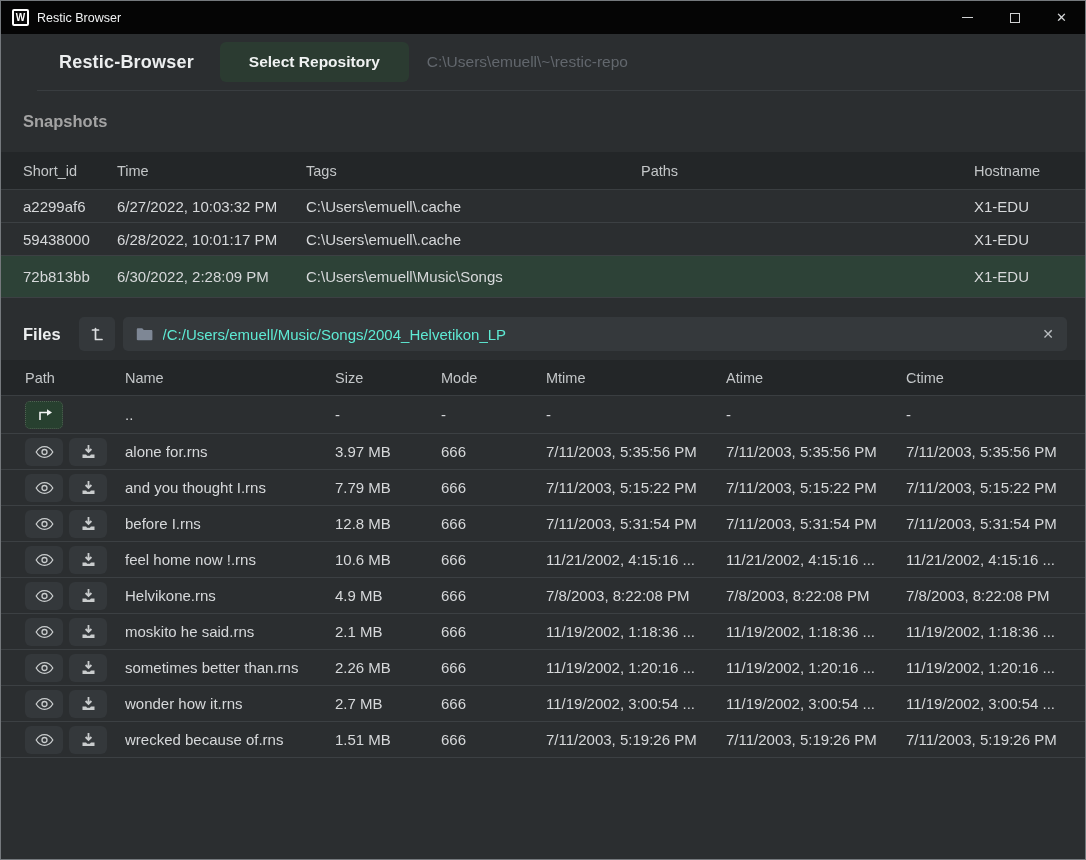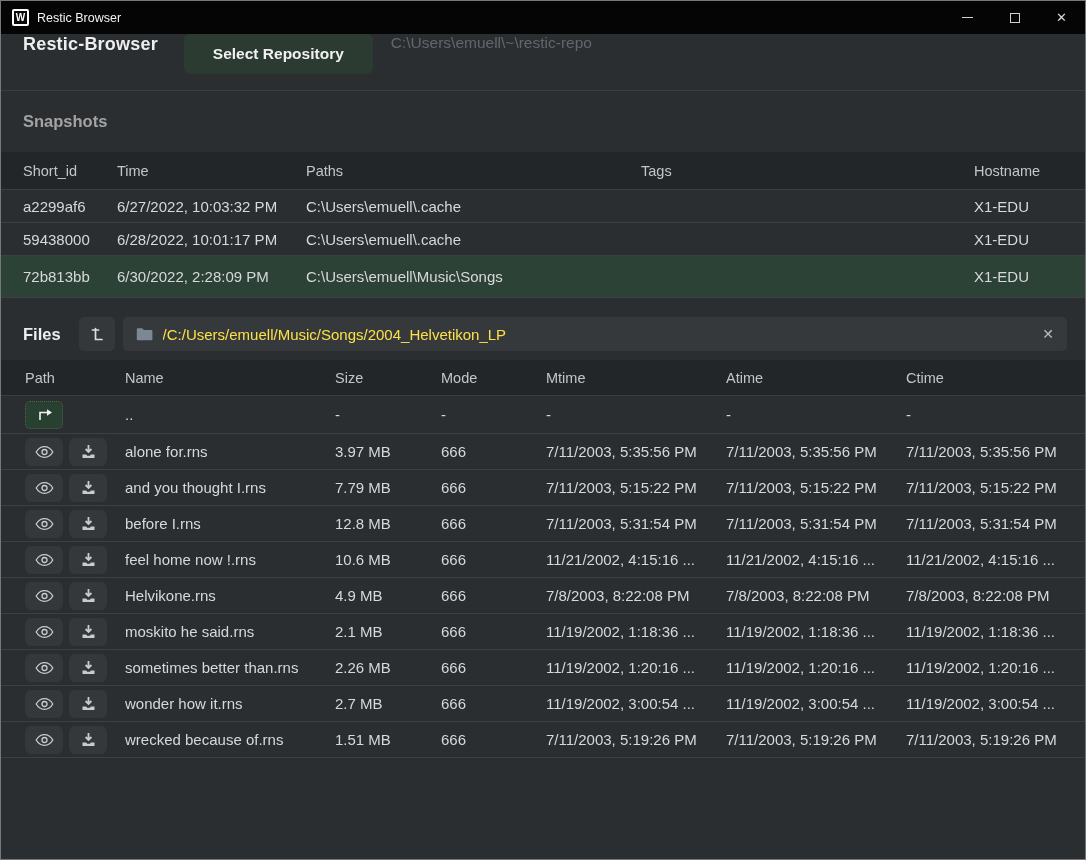--- a/index.html
+++ b/index.html
@@ -27,21 +27,21 @@
   .app-logo{width:17px;height:17px;border:2px solid #fff;border-radius:2px;background:#0a0a0a;color:#fff;
     font-weight:800;font-size:10px;display:flex;align-items:center;justify-content:center;line-height:1;}
   .titlebar-title{color:#f2f3f4;font-size:12.5px;}
   .titlebar-controls{display:flex;height:100%;}
   .tb-btn{width:47px;height:100%;display:flex;align-items:center;justify-content:center;cursor:default;}
   .glyph-min{width:11px;height:1px;background:#cfd1d2;display:block;}
   .glyph-max{width:10px;height:10px;border:1px solid #cfd1d2;display:block;}
   .glyph-close{color:#d6d8d9;font-size:13px;line-height:1;}
 
   
-  .header{height:57px;display:flex;padding:0 22px;border-bottom:1px solid #393d40;flex:0 0 auto;}
+  .header{height:57px;display:flex;align-items:center;padding:0 22px;border-bottom:1px solid #393d40;flex:0 0 auto;margin-left:36px;}
   .app-title{color:#eceeef;font-size:18px;font-weight:700;letter-spacing:.2px;}
   .select-repo-btn{margin-left:26px;height:40px;padding:0 29px;background:var(--accent-green);color:#f0f2f2;
     border:none;border-radius:6px;font-family:inherit;font-size:15.5px;font-weight:700;cursor:pointer;}
   .repo-path{margin-left:18px;color:var(--repo-path);font-size:15.5px;}
 
   
   .section-heading{height:61px;display:flex;align-items:center;padding:0 22px;color:#a3a3a3;
     font-size:16.5px;font-weight:700;flex:0 0 auto;}
 
   
@@ -52,21 +52,21 @@
   .snap-row.selected{background:var(--selected-row);height:42px;}
   .cell{color:var(--text-main);font-size:15px;white-space:nowrap;overflow:hidden;}
 
   
   .files-bar{height:62px;display:flex;align-items:center;padding:10px 18px 0 22px;flex:0 0 auto;}
   .files-heading{color:#eceeef;font-size:16.5px;font-weight:700;margin-right:18px;}
   .toggle-btn{width:36px;height:34px;background:var(--btn-bg);border:none;border-radius:5px;color:#dcdee0;
     display:flex;align-items:center;justify-content:center;cursor:pointer;margin-right:8px;flex:0 0 auto;}
   .path-box{position:relative;flex:1;height:34px;}
   .path-box input{width:100%;height:100%;background:var(--input-bg);border:none;border-radius:5px;
-    color:#fde047;font-family:inherit;font-size:15px;padding:0 38px 0 40px;outline:none;}
+    color:#5eead4;font-family:inherit;font-size:15px;padding:0 38px 0 40px;outline:none;}
   .folder-ico{position:absolute;left:13px;top:50%;transform:translateY(-50%);display:flex;color:#7e8795;}
   .clear-btn{position:absolute;right:6px;top:50%;transform:translateY(-50%);width:26px;height:26px;border:none;
     background:transparent;color:#b9bdc0;font-size:14px;cursor:pointer;display:flex;align-items:center;justify-content:center;}
 
   
   .file-grid{display:grid;grid-template-columns:100px 210px 106px 105px 180px 180px 1fr;padding:0 18px 0 24px;align-items:center;}
   .file-header{height:36px;background:var(--table-header-bg);border-bottom:1px solid #3a3e41;flex:0 0 auto;}
   .file-row{height:36px;border-bottom:1px solid var(--row-line);}
   .parent-row{height:38px;border-bottom:1px solid var(--row-line);}
   .actions{display:flex;gap:6px;align-items:center;}
@@ -103,22 +103,22 @@
     <span class="app-title">Restic-Browser</span>
     <button class="select-repo-btn">Select Repository</button>
     <span class="repo-path">C:\Users\emuell\~\restic-repo</span>
   </div>
 
   <div class="section-heading">Snapshots</div>
 
   <div class="snap-grid snap-header">
     <div class="col-label">Short_id</div>
     <div class="col-label">Time</div>
+    <div class="col-label">Tags</div>
     <div class="col-label">Paths</div>
-    <div class="col-label">Tags</div>
     <div class="col-label">Hostname</div>
   </div>
   <div id="snap-rows">
       <div class="snap-grid snap-row">
         <div class="cell">a2299af6</div>
         <div class="cell">6/27/2022, 10:03:32 PM</div>
         <div class="cell">C:\Users\emuell\.cache</div>
         <div class="cell"></div>
         <div class="cell">X1-EDU</div>
       </div>

